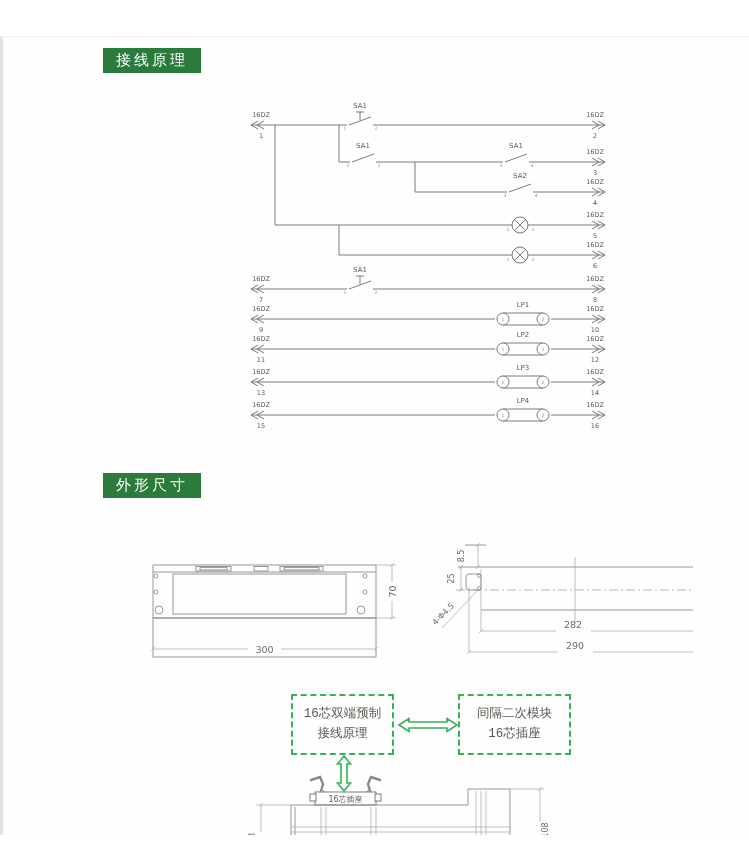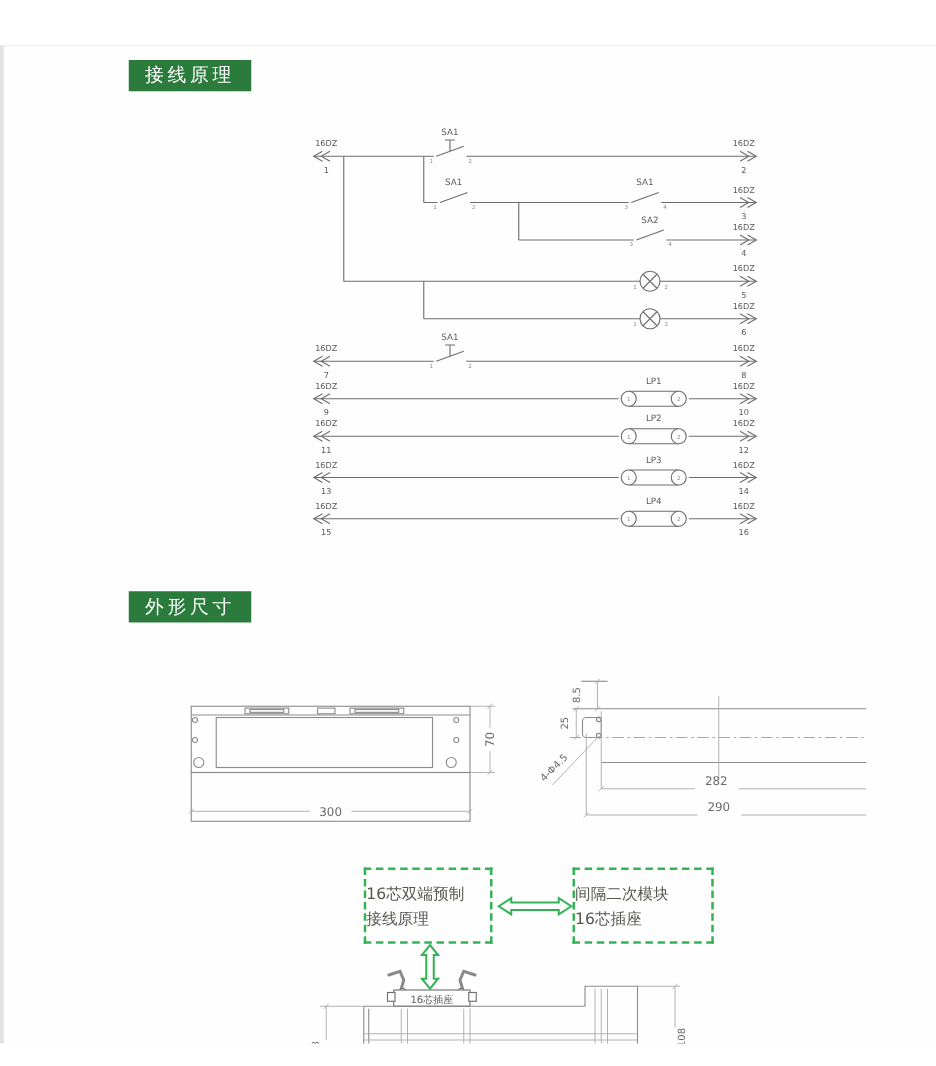--- a/index.html
+++ b/index.html
@@ -11,21 +11,21 @@
   }
   .abs{position:absolute;}
   .badge{
     position:absolute;left:100px;width:98px;height:25px;
     background:#2a7b3c;color:#ffffff;font-size:15px;letter-spacing:3px;
     display:flex;align-items:center;justify-content:center;
   }
   .dashedbox{
     position:absolute;border:2px dashed #34b356;background:#fefefe;
     color:#55584e;font-size:12.5px;line-height:1.55;text-align:center;
-    display:flex;flex-direction:column;align-items:flex-start;justify-content:center;
+    display:flex;flex-direction:column;align-items:center;justify-content:center;font-family:Liberation Mono, monospace;
   }
   
   svg{overflow:visible;}
   .ckt{stroke:#6e6e6e;stroke-width:0.9;fill:none;}
   .mech{stroke:#8d8d8d;stroke-width:0.9;fill:none;}
   .mech-thin{stroke:#a8a8a8;stroke-width:0.7;fill:none;}
   .centerline{stroke:#9a9a9a;stroke-width:0.7;fill:none;stroke-dasharray:9 3 2 3;}
   .whitefill{fill:#fefefe;stroke:none;}
   .wstroke{fill:#fefefe;stroke:#6e6e6e;stroke-width:0.9;}
   .garrow{fill:#fdfefd;stroke:#34b356;stroke-width:1.6;stroke-linejoin:miter;}

